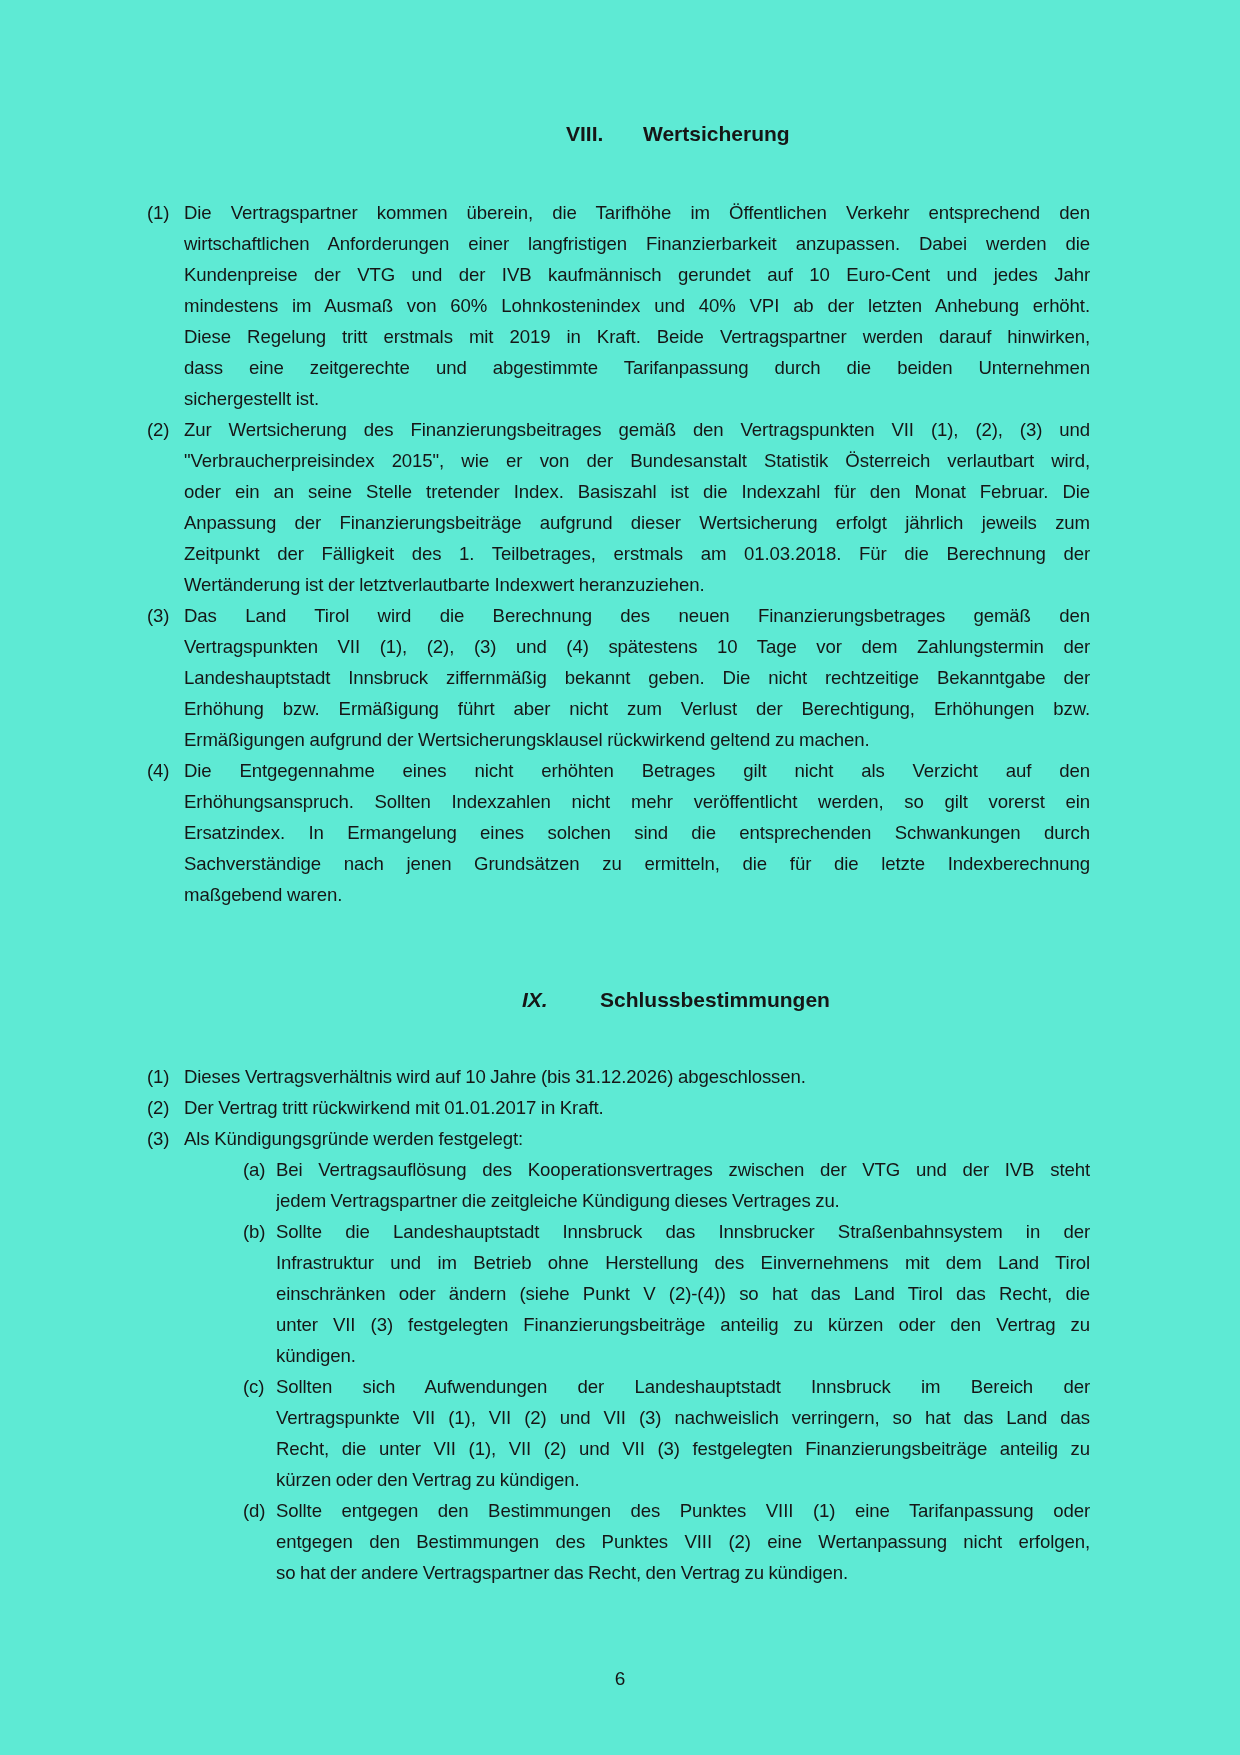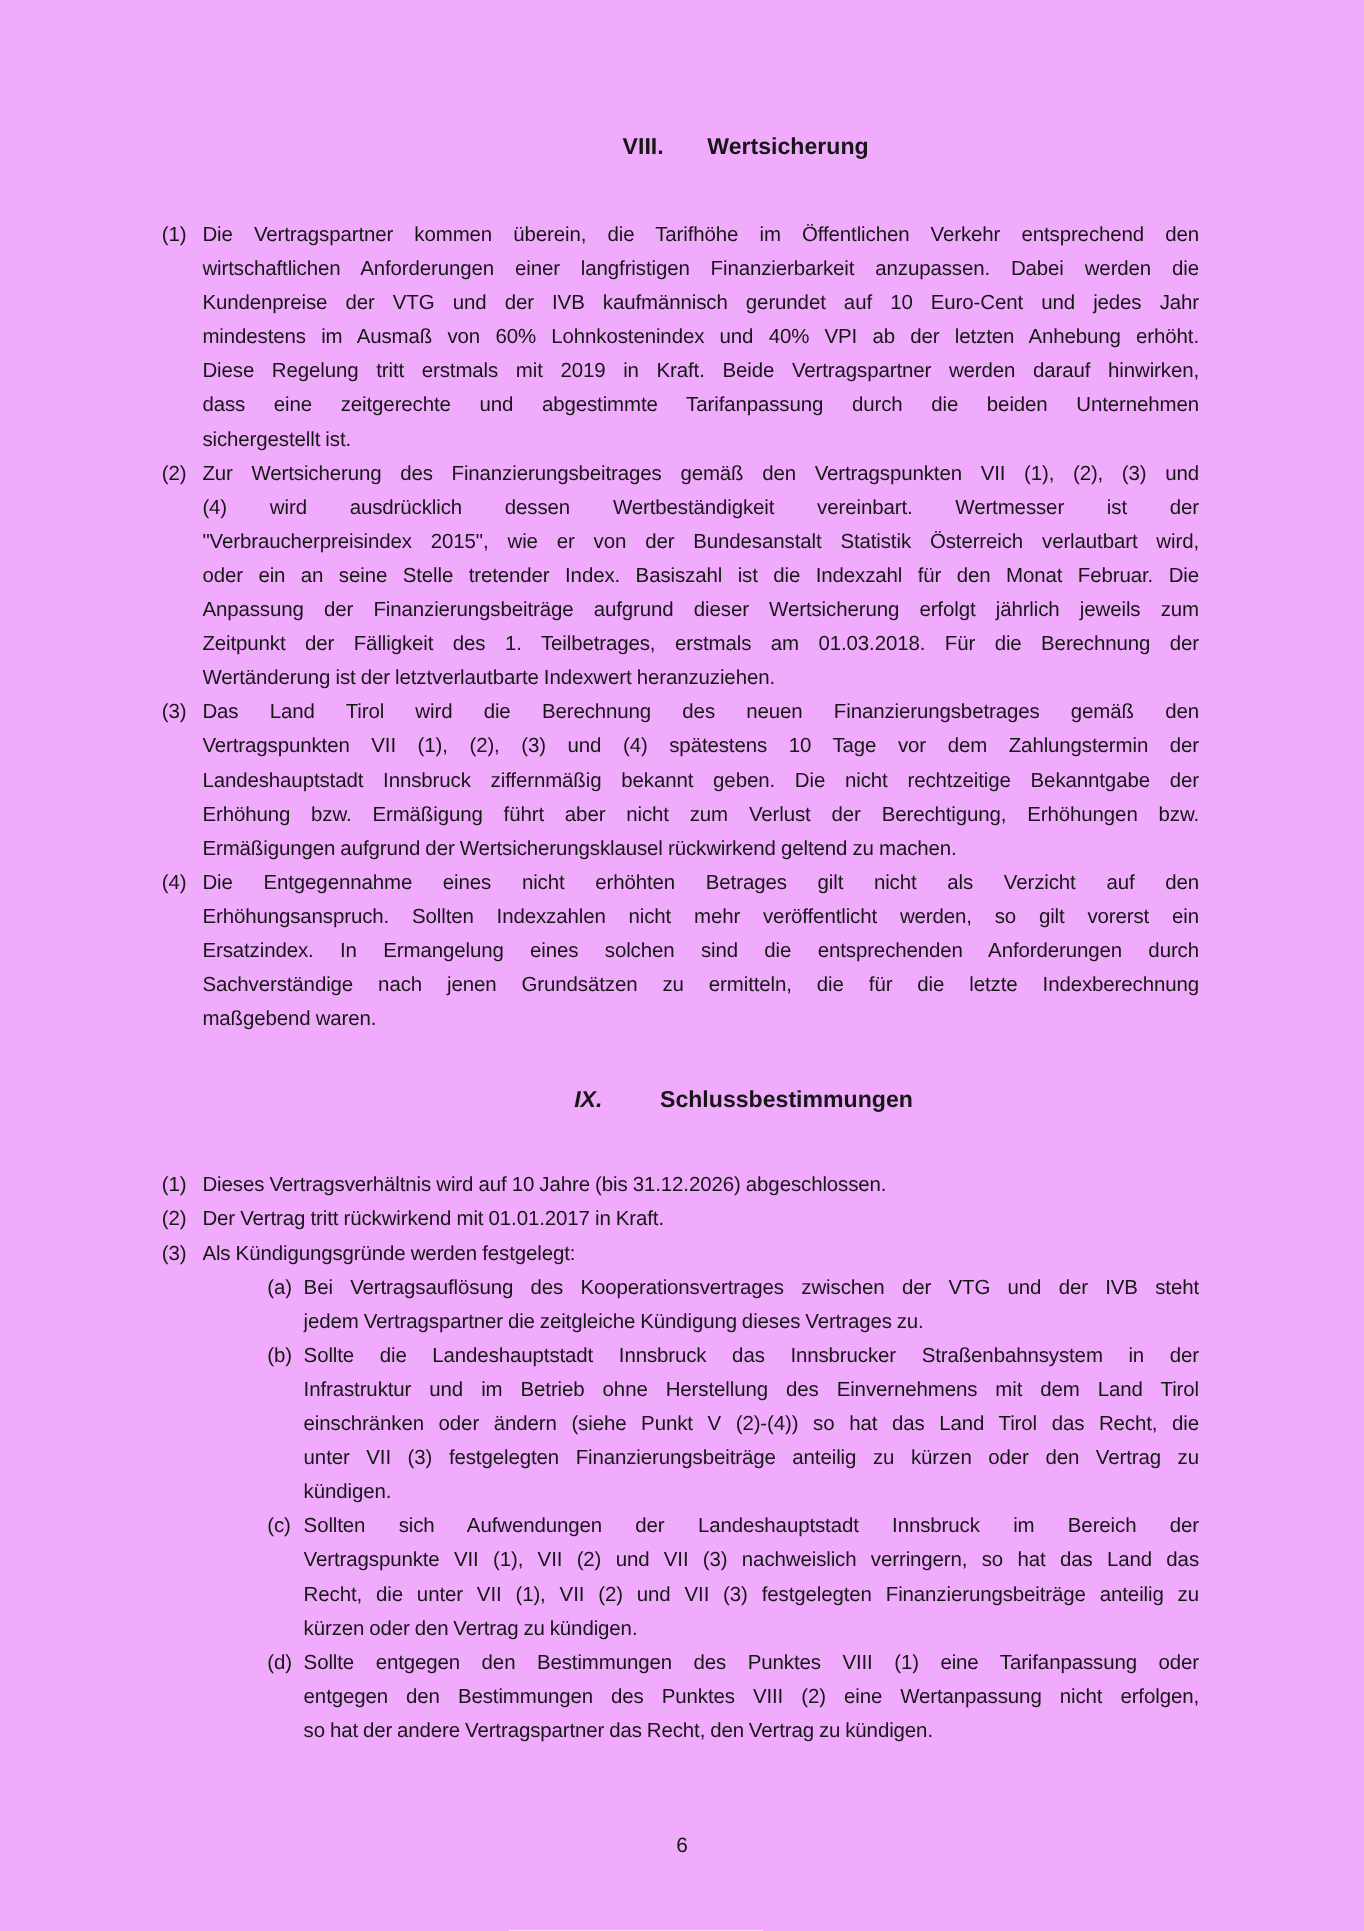--- a/index.html
+++ b/index.html
@@ -1,19 +1,19 @@
 <!DOCTYPE html>
 <html><head>
 <meta charset="utf-8">
 <style>
   html,body { margin:0; padding:0; background:#ffffff; }
   .page {
     position:relative;
     width:1240px; height:1755px;
-    background:#f0abfc;
+    background:#5eead4;
     color:#161616;
     font-family:"Liberation Sans", sans-serif;
     overflow:hidden;
   }
   .heading-line { position:absolute; left:0; top:0; width:100%; height:0; }
   .h-num, .h-title {
     position:absolute;
     font-weight:bold;
     font-size:21px; line-height:21px;
     white-space:nowrap;
@@ -70,40 +70,39 @@
         <div class="line">wirtschaftlichen Anforderungen einer langfristigen Finanzierbarkeit anzupassen. Dabei werden die</div>
         <div class="line">Kundenpreise der VTG und der IVB kaufmännisch gerundet auf 10 Euro-Cent und jedes Jahr</div>
         <div class="line">mindestens im Ausmaß von 60% Lohnkostenindex und 40% VPI ab der letzten Anhebung erhöht.</div>
         <div class="line">Diese Regelung tritt erstmals mit 2019 in Kraft. Beide Vertragspartner werden darauf hinwirken,</div>
         <div class="line">dass eine zeitgerechte und abgestimmte Tarifanpassung durch die beiden Unternehmen</div>
         <div class="line last">sichergestellt ist.</div>
       </div>
       <div class="item">
         <span class="marker">(2)</span>
         <div class="line">Zur Wertsicherung des Finanzierungsbeitrages gemäß den Vertragspunkten VII (1), (2), (3) und</div>
-        <div class="line">(4) wird ausdrücklich dessen Wertbeständigkeit vereinbart. Wertmesser ist der</div>
         <div class="line">"Verbraucherpreisindex 2015", wie er von der Bundesanstalt Statistik Österreich verlautbart wird,</div>
         <div class="line">oder ein an seine Stelle tretender Index. Basiszahl ist die Indexzahl für den Monat Februar. Die</div>
         <div class="line">Anpassung der Finanzierungsbeiträge aufgrund dieser Wertsicherung erfolgt jährlich jeweils zum</div>
         <div class="line">Zeitpunkt der Fälligkeit des 1. Teilbetrages, erstmals am 01.03.2018. Für die Berechnung der</div>
         <div class="line last">Wertänderung ist der letztverlautbarte Indexwert heranzuziehen.</div>
       </div>
       <div class="item">
         <span class="marker">(3)</span>
         <div class="line">Das Land Tirol wird die Berechnung des neuen Finanzierungsbetrages gemäß den</div>
         <div class="line">Vertragspunkten VII (1), (2), (3) und (4) spätestens 10 Tage vor dem Zahlungstermin der</div>
         <div class="line">Landeshauptstadt Innsbruck ziffernmäßig bekannt geben. Die nicht rechtzeitige Bekanntgabe der</div>
         <div class="line">Erhöhung bzw. Ermäßigung führt aber nicht zum Verlust der Berechtigung, Erhöhungen bzw.</div>
         <div class="line last">Ermäßigungen aufgrund der Wertsicherungsklausel rückwirkend geltend zu machen.</div>
       </div>
       <div class="item">
         <span class="marker">(4)</span>
         <div class="line">Die Entgegennahme eines nicht erhöhten Betrages gilt nicht als Verzicht auf den</div>
         <div class="line">Erhöhungsanspruch. Sollten Indexzahlen nicht mehr veröffentlicht werden, so gilt vorerst ein</div>
-        <div class="line">Ersatzindex. In Ermangelung eines solchen sind die entsprechenden Anforderungen durch</div>
+        <div class="line">Ersatzindex. In Ermangelung eines solchen sind die entsprechenden Schwankungen durch</div>
         <div class="line">Sachverständige nach jenen Grundsätzen zu ermitteln, die für die letzte Indexberechnung</div>
         <div class="line last">maßgebend waren.</div>
       </div>
     </div>
 
   <div class="heading-line">
     <span class="h-num" id="h9-num">IX.</span>
     <span class="h-title" id="h9-title">Schlussbestimmungen</span>
   </div>
 

